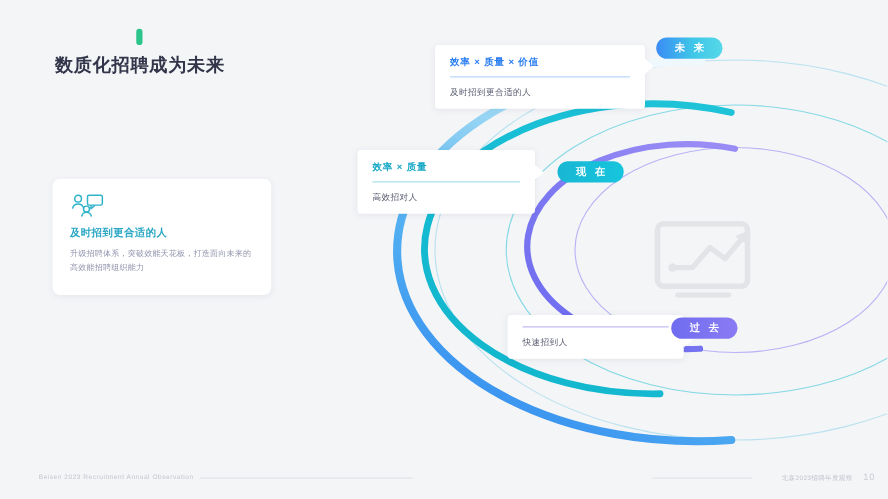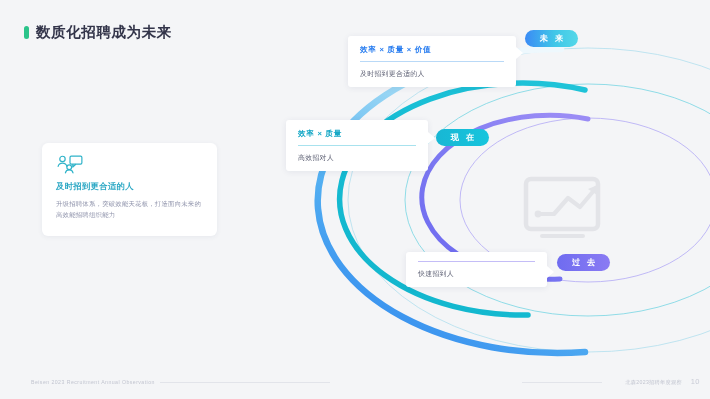--- a/index.html
+++ b/index.html
@@ -10,22 +10,22 @@
     overflow: hidden;
   }
   #slide {
     position: relative;
     width: 710px; height: 399px;
     background: #f4f5f7;
   }
 
   
   #title-row {
-    position: absolute; left: 24px; top: 23px;
-    display: flex; align-items: center; gap: 7px;
+    position: absolute; left: 44px; top: 23px;
+    display: flex; align-items: center; gap: 7px; flex-direction: column;
   }
   #title-bullet {
     width: 5px; height: 13px; border-radius: 3px;
     background: #2bc48a;
   }
   #title-text {
     font-size: 14.5px; font-weight: bold;
     color: #33354a; letter-spacing: 0.6px;
   }
 
@@ -94,23 +94,23 @@
     position: absolute;
     height: 17px; width: 53px;
     border-radius: 9px;
     color: #ffffff;
     font-size: 8.2px; font-weight: bold;
     letter-spacing: 2.4px; text-indent: 2.4px;
     display: flex; align-items: center; justify-content: center;
   }
   #badge-future { left: 525px; top: 30px;
     background: linear-gradient(90deg,#3b8bf5 0%,#3fc6e8 55%,#55d8e8 100%); }
-  #badge-now    { left: 436px; top: 129px;
+  #badge-now    { left: 446px; top: 129px;
     background: linear-gradient(90deg,#18b7d4 0%,#16c5dd 100%); }
-  #badge-past   { left: 557px; top: 254px;
+  #badge-past   { left: 537px; top: 254px;
     background: linear-gradient(90deg,#6f6cf0 0%,#8a7bf3 100%); font-family: Liberation Serif, serif; }
 
   
   #footer { position: absolute; left: 0; bottom: 0; width: 710px; height: 28px; padding-left: 28px; }
   #footer-left {
     position: absolute; left: 31px; top: 8px;
     font-size: 5.2px; color: #c2c5d0; letter-spacing: 0.45px;
   }
   #footer-rule-left {
     position: absolute; left: 160px; top: 11px;

